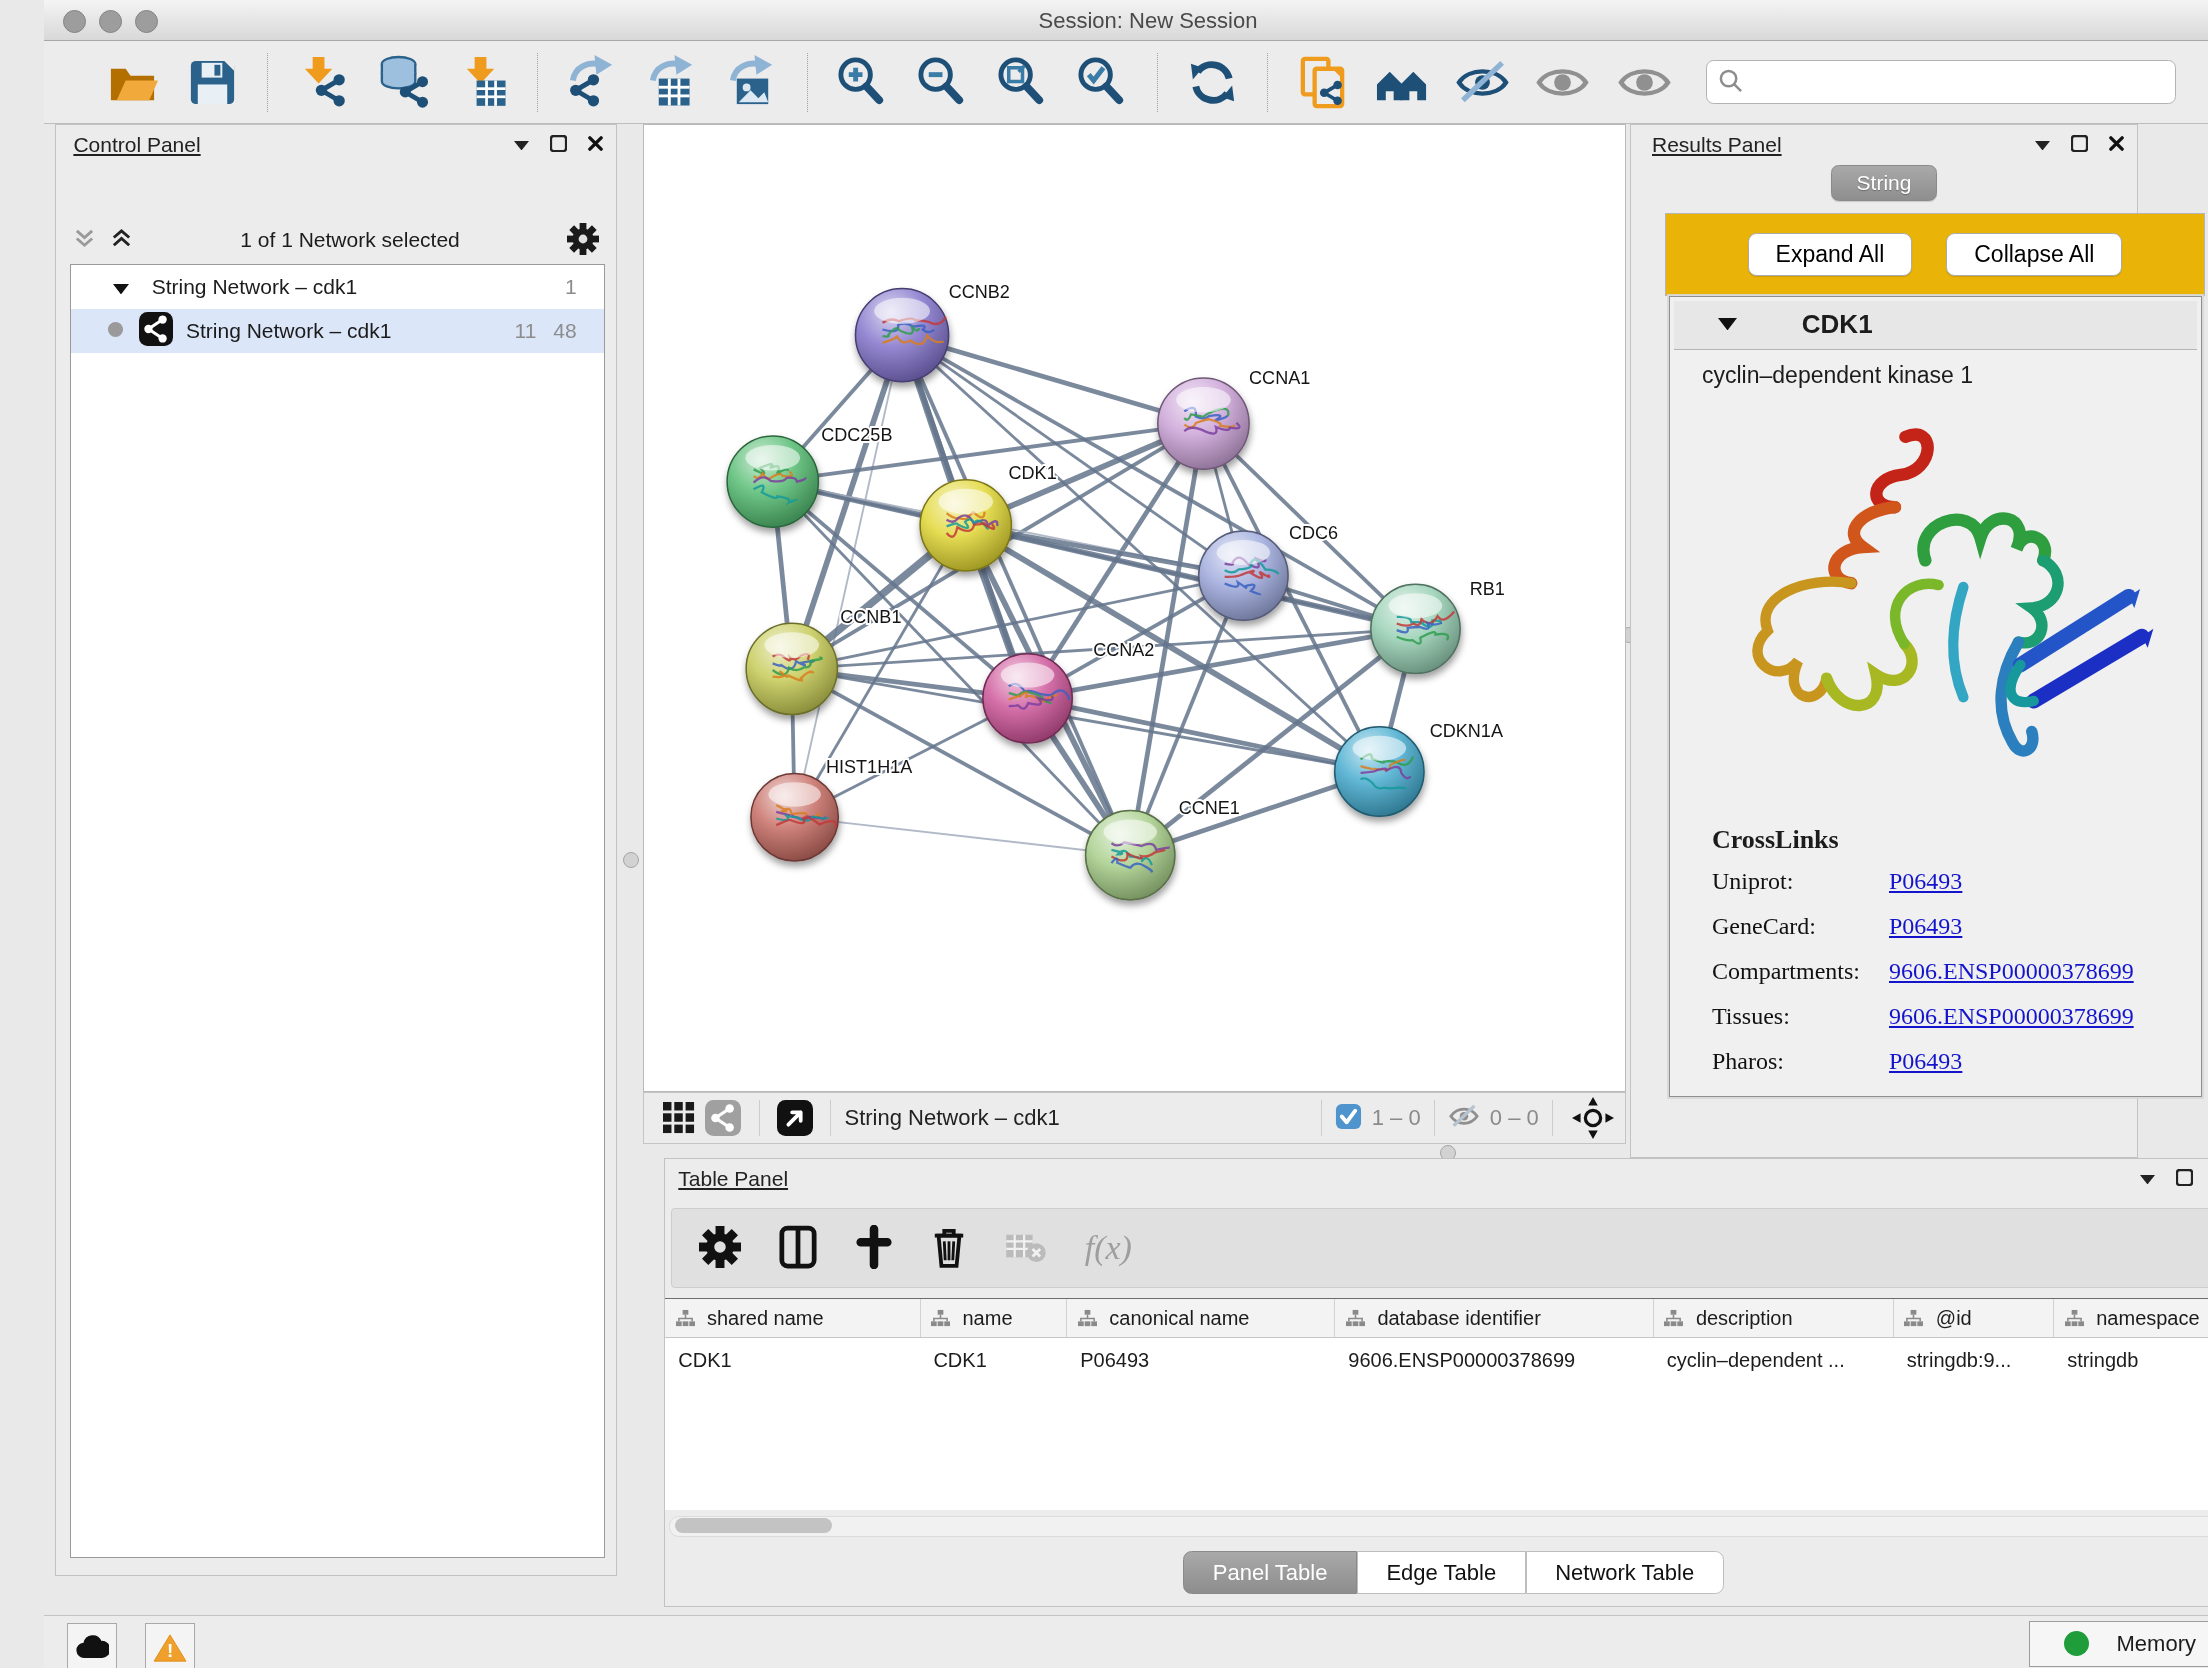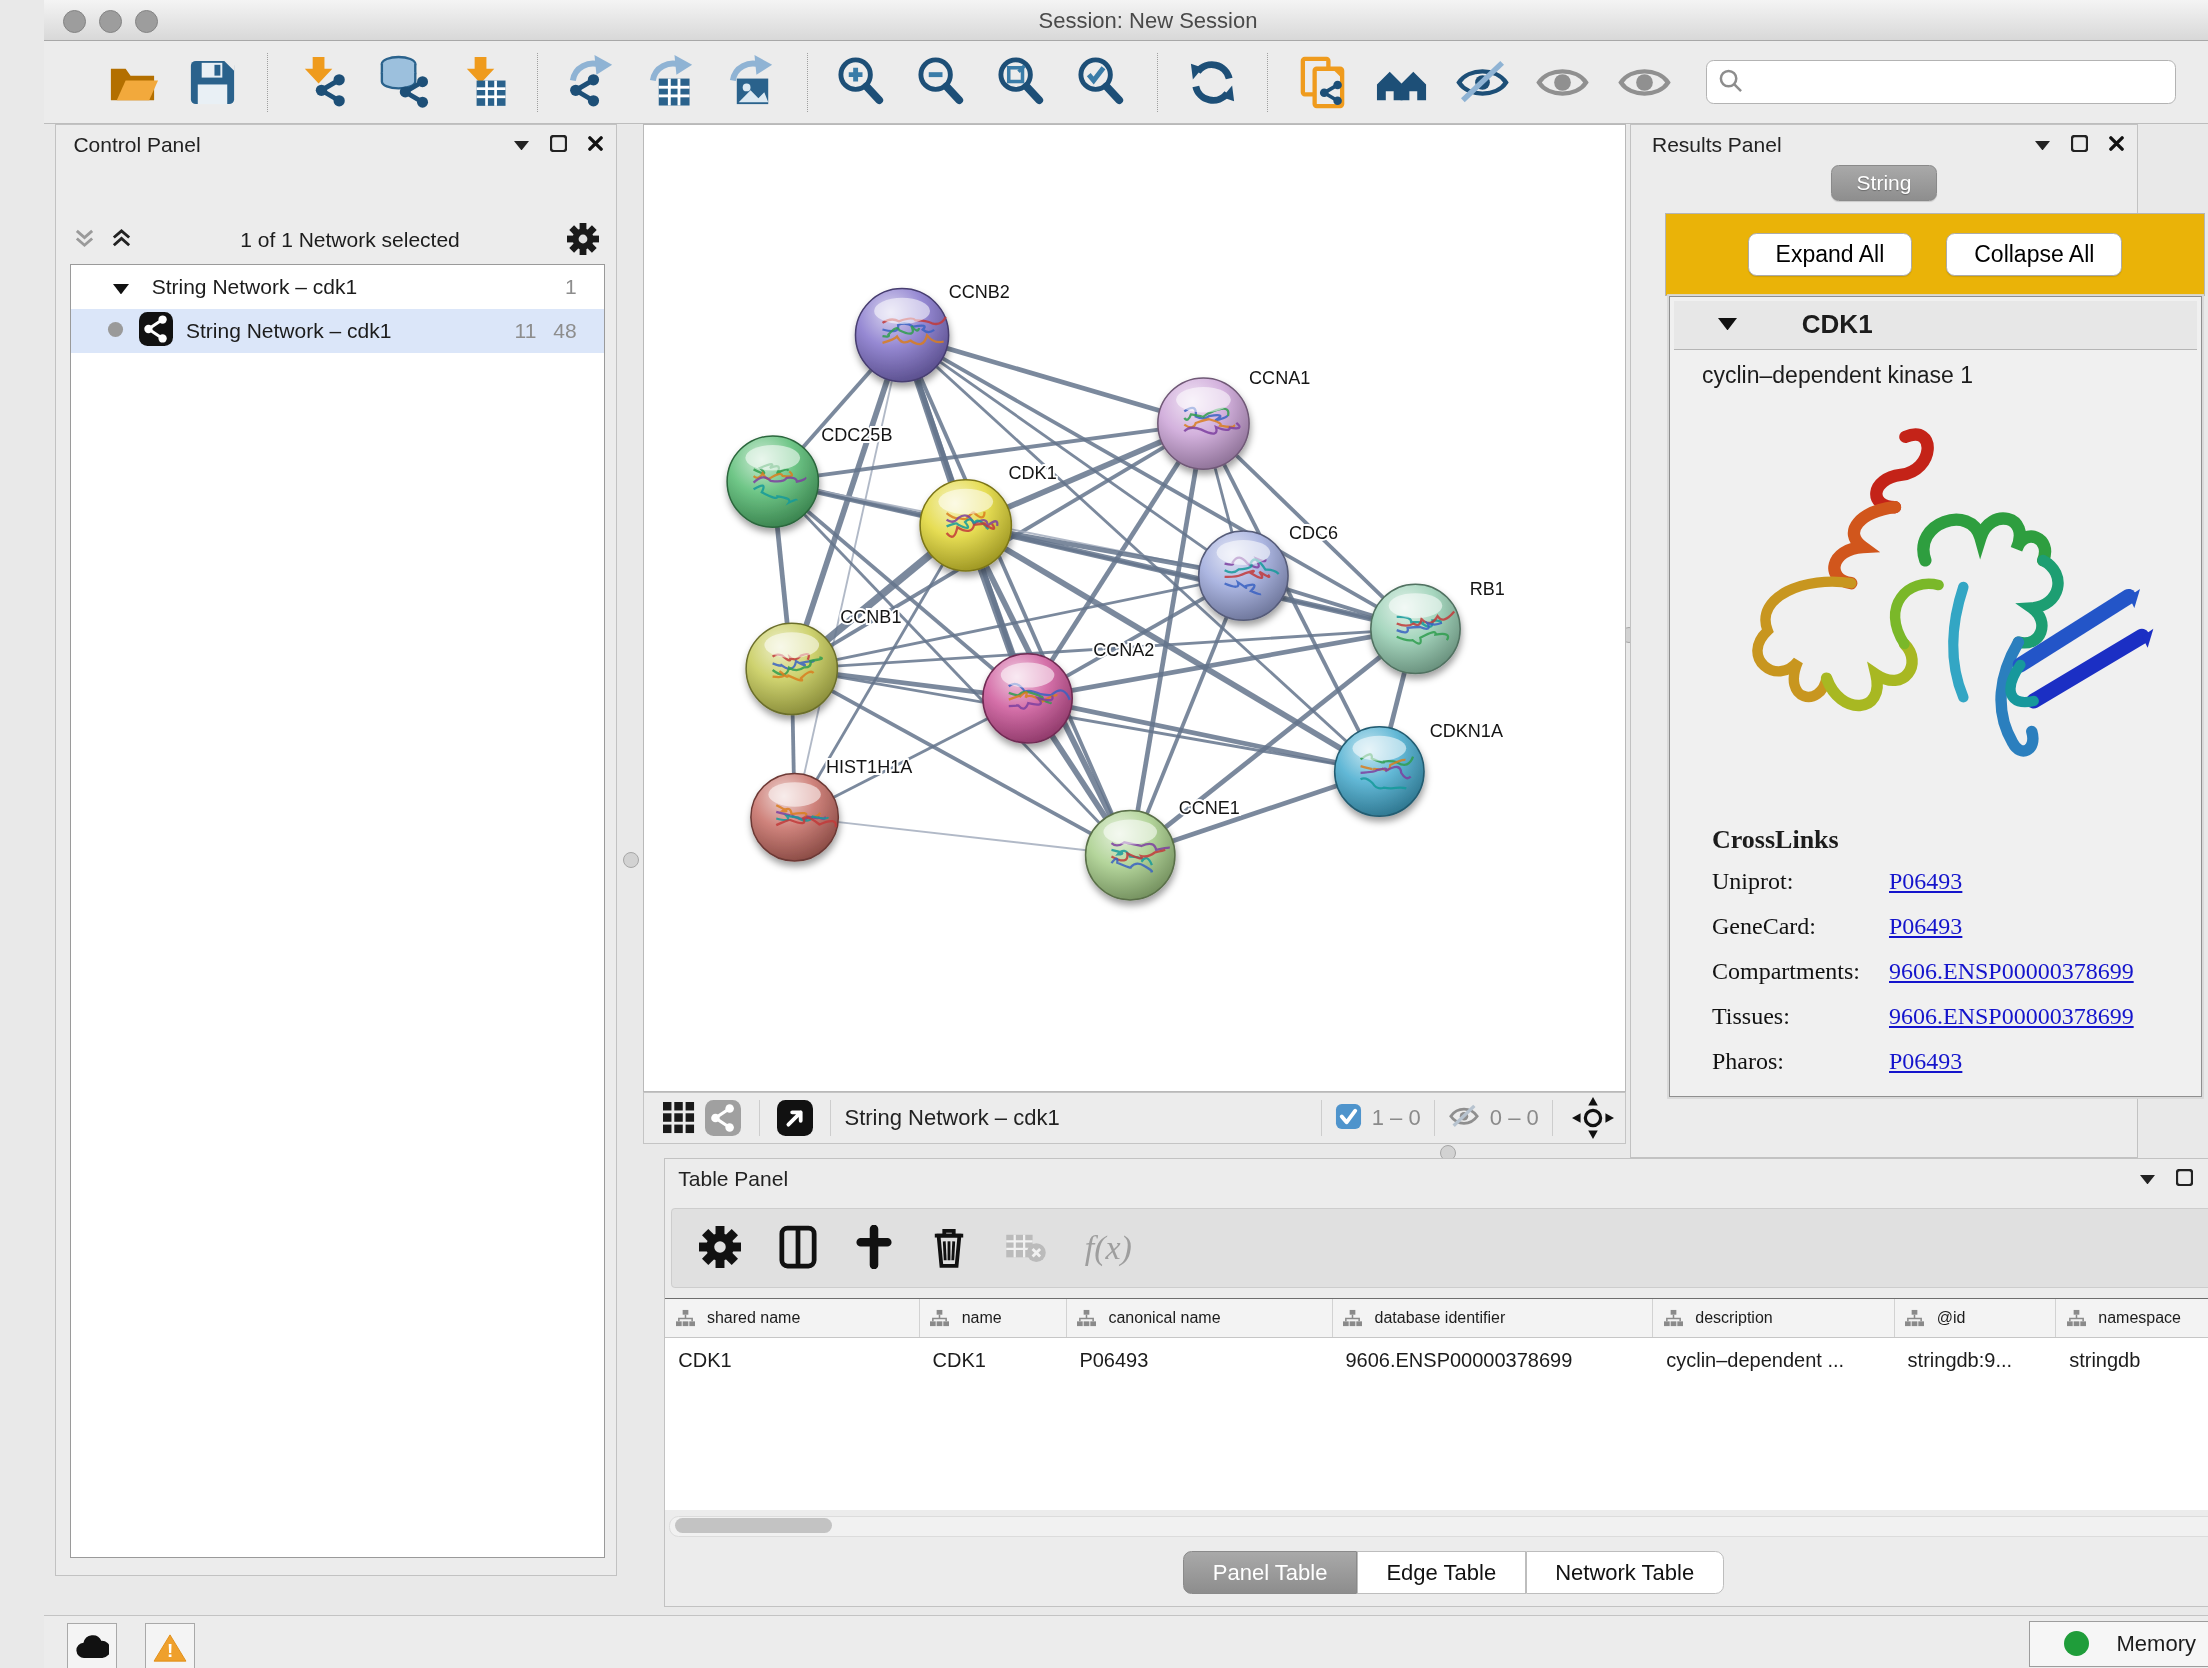--- a/index.html
+++ b/index.html
@@ -22,21 +22,21 @@
   .tb-group{display:flex;align-items:center;gap:25px;padding:0 27px;}
   .tb-sep{width:0;height:59px;border-left:1.9px dotted #9f9f9f;}
   .tb-btn{width:55px;height:55px;display:flex;align-items:center;justify-content:center;cursor:pointer;}
   #search-wrap{margin-left:auto;margin-right:28.5px;display:flex;align-items:center;gap:34px;}
   #search-box{width:470px;height:44px;background:#fff;border:1px solid #b3b3b3;border-radius:7.6px;
     display:flex;align-items:center;padding:0 11.4px;box-sizing:border-box;gap:7.6px;}
   #search-input{border:none;outline:none;flex:1;font-size:21px;background:transparent;}
   #help-btn{width:49px;height:49px;border-radius:50%;background:#4285b4;color:#fff;
     font-size:32px;font-weight:bold;display:flex;align-items:center;justify-content:center;}
   
-  .panel-title{font-size:21px;color:#222;}
+  .panel-title{font-size:21px;color:#222;text-decoration:underline;}
   .panel-ctl{display:flex;align-items:center;gap:21px;}
   .tabbar{display:flex;gap:1.9px;}
   .tab{background:#fff;border:1px solid #b9b9b9;border-radius:7.6px;padding:4.8px 25px;
     font-size:21px;color:#111;box-shadow:0 1px 1px rgba(0,0,0,.15);}
   .tab.active{background:linear-gradient(#a9a9a9,#8e8e8e);color:#fff;border-color:#8a8a8a;
     text-shadow:0 1px 1px rgba(0,0,0,.3);}
   
   #control-panel{left:11.4px;top:124px;width:562px;height:1452px;background:#ececec;
     border:1px solid #c2c2c2;box-sizing:border-box;}
   #cp-header{position:absolute;left:17px;right:13.3px;top:7.6px;display:flex;align-items:center;}
@@ -81,21 +81,21 @@
   
   #table-panel{left:620px;top:1158px;width:1579px;height:449px;background:#ececec;
     border:1px solid #c2c2c2;box-sizing:border-box;}
   #tp-header{position:absolute;left:13.3px;right:13.3px;top:7.6px;display:flex;align-items:center;}
   #tp-toolbar{position:absolute;left:5.7px;top:49px;right:5.7px;height:78px;background:#e0e0e0;
     border:1px solid #cdcdcd;border-radius:3.8px;display:flex;align-items:center;gap:38px;padding-left:27px;}
   #tp-table{position:absolute;left:0px;top:139px;right:0px;height:211px;background:#fff;
     border-top:1.9px solid #6d6d6d;overflow:hidden;}
   #tp-table table{border-collapse:collapse;table-layout:fixed;}
   #tp-table th{background:#f3f3f3;border-right:1px solid #d2d2d2;border-bottom:1px solid #c6c6c6;
-    font-weight:normal;font-size:16px;height:36px;text-align:left;padding-left:9.5px;white-space:nowrap;overflow:hidden;}
+    font-weight:normal;font-size:20px;height:36px;text-align:left;padding-left:9.5px;white-space:nowrap;overflow:hidden;}
   #tp-table td{font-size:20px;height:42px;padding-left:13.3px;white-space:nowrap;overflow:hidden;vertical-align:middle;}
   .th-inner{display:flex;align-items:center;gap:11.4px;justify-content:flex-start;}
   #tp-scroll{position:absolute;left:3.8px;right:3.8px;top:357px;height:19px;background:#f1f1f1;
     border:1px solid #dcdcdc;border-radius:9.5px;}
   #tp-thumb{position:absolute;left:5.7px;top:1px;width:157px;height:15px;background:#c3c3c3;border-radius:7.6px;}
   #tp-tabs{position:absolute;left:0;right:0;top:392px;display:flex;justify-content:center;}
   .seg{display:flex;}
   .seg .seg-btn{background:#fff;border:1px solid #bdbdbd;font-size:22px;padding:7.6px 28.5px;color:#111;}
   .seg .seg-btn:first-child{border-radius:8.6px 0 0 8.6px;}
   .seg .seg-btn:last-child{border-radius:0 8.6px 8.6px 0;}

